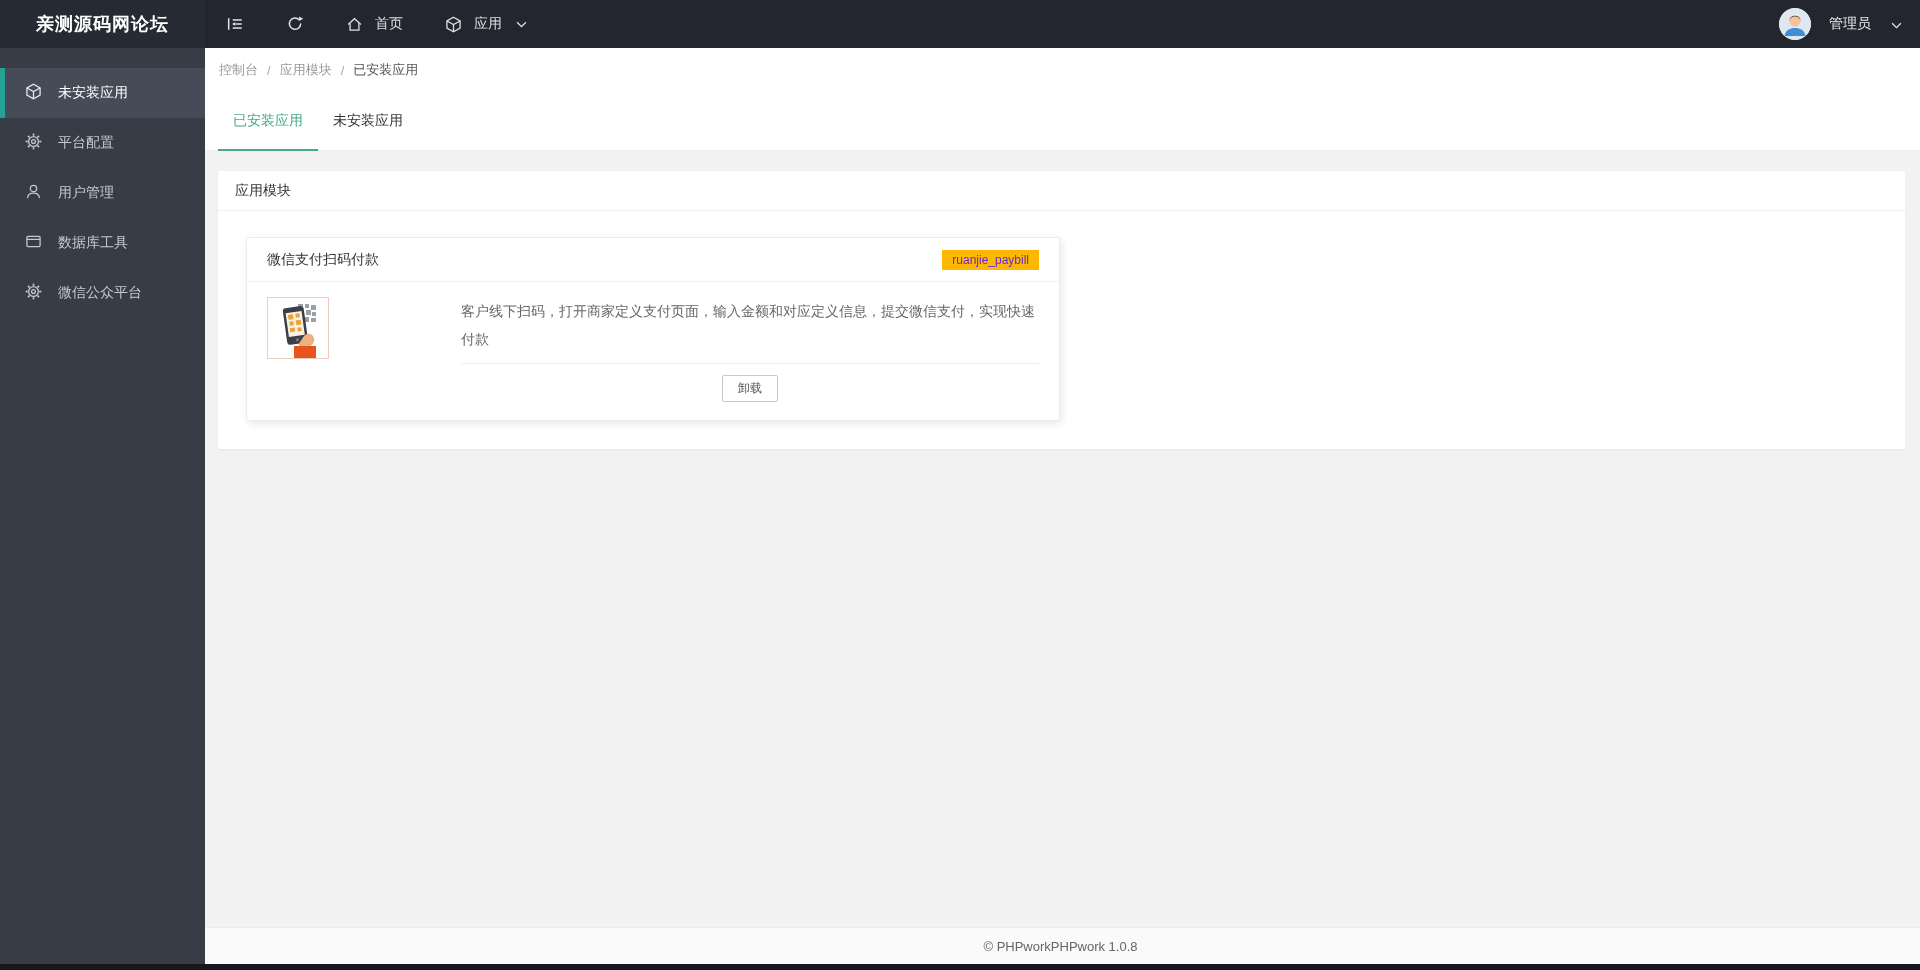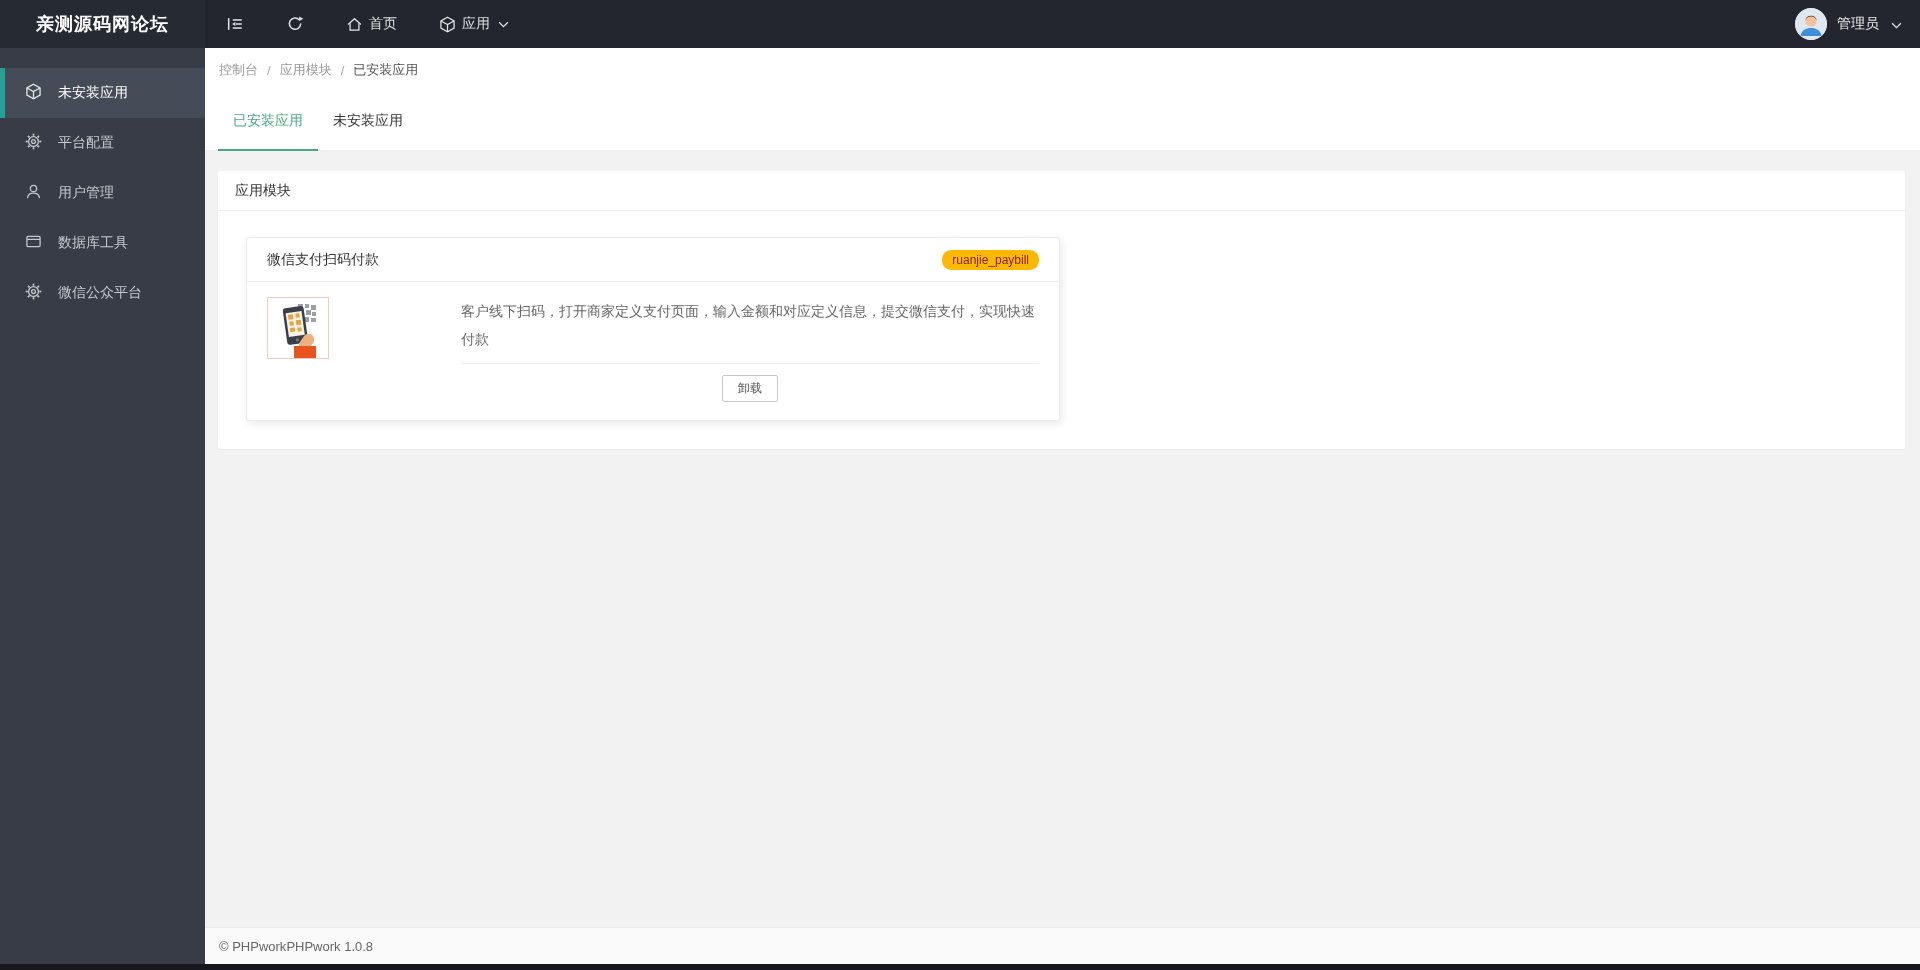--- a/index.html
+++ b/index.html
@@ -4,24 +4,24 @@
 <style>
   * { margin:0; padding:0; box-sizing:border-box; }
   html,body { width:1920px; height:970px; overflow:hidden; }
   body { font-family:"Liberation Sans", sans-serif; background:#f2f2f2; position:relative; }
 
   
   .topbar { position:absolute; top:0; left:0; width:1920px; height:48px; background:#23262e; display:flex; align-items:center; z-index:30; }
   .logo { width:205px; height:48px; display:flex; align-items:center; justify-content:center;
           color:#ffffff; font-size:18px; font-weight:bold; letter-spacing:1px; background:#262a32; }
   .topbar-left { display:flex; align-items:center; height:48px; }
-  .topbar-item { height:48px; display:flex; align-items:center; gap:6px; padding:0 21px;
+  .topbar-item { height:48px; display:flex; align-items:center; gap:12px; padding:0 21px;
                  color:rgba(255,255,255,.85); font-size:14px; cursor:pointer; }
   .topbar-item svg { display:block; }
-  .topbar-right { margin-left:auto; display:flex; align-items:center; gap:10px; padding-right:18px; height:48px; cursor:pointer; }
+  .topbar-right { margin-left:auto; display:flex; align-items:center; gap:18px; padding-right:18px; height:48px; cursor:pointer; }
   .avatar { width:32px; height:32px; border-radius:50%; overflow:hidden; background:#dfe7f1; }
   .username { color:rgba(255,255,255,.9); font-size:14px; }
   .chev { margin-left:2px; }
 
   
   .sidebar { position:absolute; top:48px; left:0; bottom:0; width:205px; background:#373c46; padding-top:20px; z-index:20; }
   .menu-item { height:50px; display:flex; align-items:center; gap:16px; padding-left:20px;
                border-left:5px solid transparent; color:#c5c9cf; font-size:14px; cursor:pointer; }
   .menu-item svg { flex:0 0 auto; }
   .menu-item.active { background:#454c58; border-left-color:#26a295; color:#ffffff; }
@@ -43,34 +43,34 @@
   .panel { background:#ffffff; border-radius:2px; box-shadow:0 1px 2px rgba(0,0,0,.05); }
   .panel-header { height:40px; display:flex; align-items:center; padding-left:17px;
                   border-bottom:1px solid #f0f0f0; font-size:14px; color:#333; }
   .panel-body { padding:26px 20px 28px 28px; }
 
   .app-card { width:814px; background:#fff; border:1px solid #ececec; border-radius:3px;
               box-shadow:2px 3px 8px rgba(0,0,0,.09); }
   .app-card-header { height:44px; display:flex; align-items:center; justify-content:space-between;
                      padding:0 20px; border-bottom:1px solid #f0f0f0; }
   .app-title { font-size:14px; color:#333; }
-  .badge { background:#ffb800; color:#7f1d1d; font-size:12px; padding:3px 10px; border-radius:9px; }
+  .badge { background:#ffb800; color:#6d28d9; font-size:12px; padding:3px 10px; border-radius:0; }
   .app-card-body { display:flex; padding:15px 20px 18px 20px;justify-content:space-between; }
   .thumb-col { width:194px; }
   .thumb { width:62px; height:62px; border:1px solid #f0cabb; background:#fff; }
   .desc-col { flex:1; min-width:0; }
   .desc { font-size:14px; color:#666; line-height:28px; }
   .divider { border-bottom:1px solid #ececec; margin-top:10px; }
   .btn-row { display:flex; justify-content:center; margin-top:11px; }
   .btn-uninstall { background:#fff; border:1px solid #c9c9c9; border-radius:2px; color:#555;
                    font-size:12px; padding:4px 15px; cursor:pointer; font-family:inherit; }
 
   
   .footer { position:absolute; left:205px; right:0; bottom:6px; height:37px; background:#fafafa;
-            border-top:1px solid #ececec; display:flex; align-items:center; justify-content:flex-start;
+            border-top:1px solid #ececec; display:flex; align-items:center; justify-content:center;
             padding:0 18px 0 14px; font-size:13px; color:#666; z-index:25; }
   .bottom-strip { position:absolute; left:0; right:0; bottom:0; height:6px; background:#16181d; z-index:40; }
 </style>
 </head>
 <body>
 
 <div class="topbar">
   <div class="logo">亲测源码网论坛</div>
 
   <div class="topbar-left">

